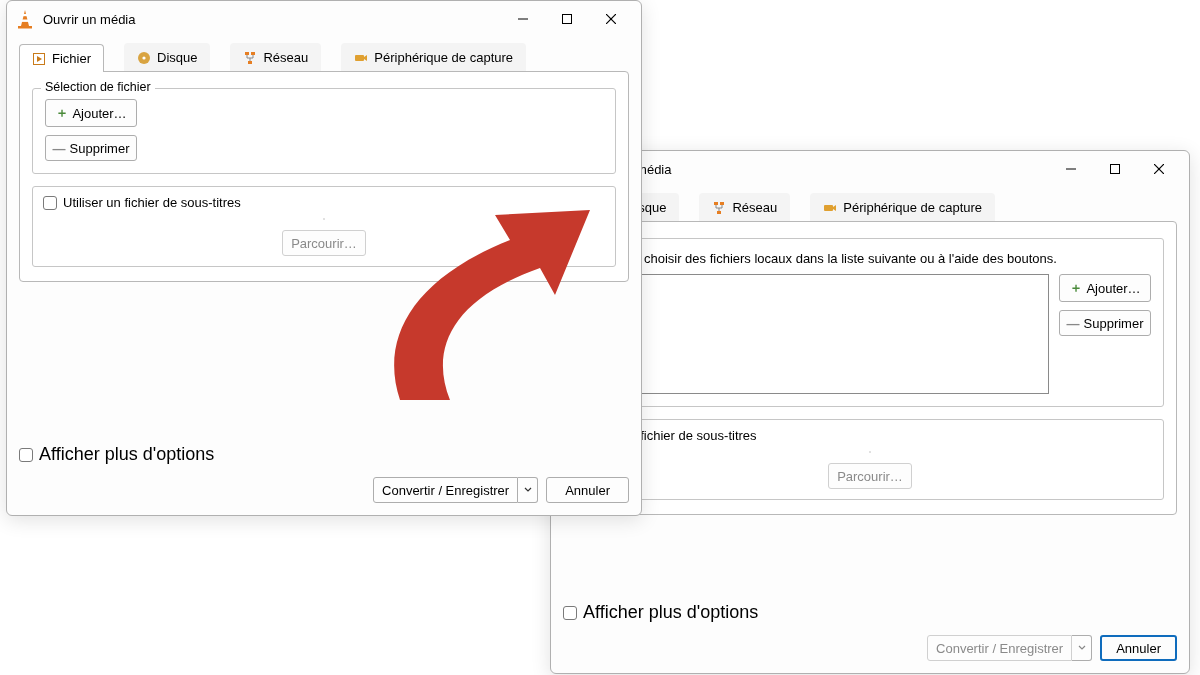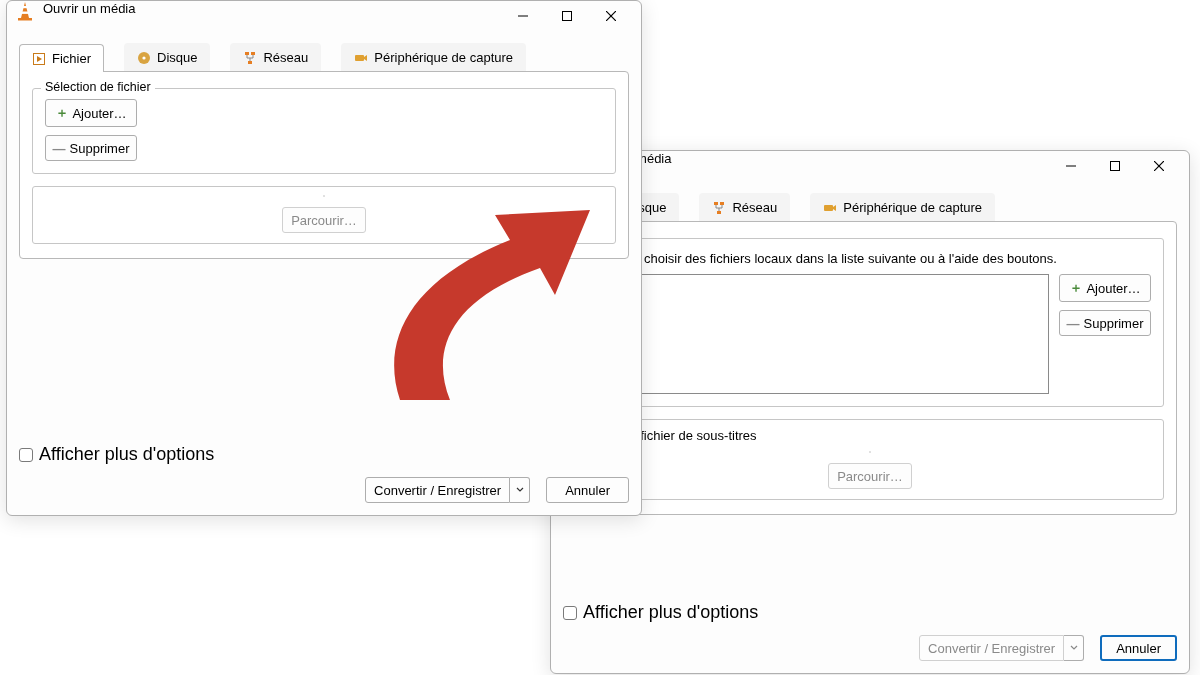--- a/index.html
+++ b/index.html
@@ -10,21 +10,21 @@
     background: #fdfdfd;
     border: 1px solid #b0b0b0;
     border-radius: 6px;
     box-shadow: 0 4px 20px rgba(0,0,0,0.12);
     display: flex;
     flex-direction: column;
   }
   .dialog-front { left: 6px; top: 0; width: 636px; height: 516px; z-index: 2; }
   .dialog-back  { left: 550px; top: 150px; width: 640px; height: 524px; z-index: 1; }
 
-  .titlebar { height: 36px; display: flex; align-items: flex-start; padding: 0 8px; }
+  .titlebar { height: 36px; display: flex; align-items: center; padding: 0 8px; }
   .titlebar .vlc-icon { width: 20px; height: 20px; margin-right: 8px; }
   .titlebar .title { font-size: 13px; color: #000; flex: 1; }
   .winbtns { display: flex; gap: 0; }
   .winbtn { width: 44px; height: 30px; display:flex; align-items:center; justify-content:center; font-size: 12px; color:#000; cursor:default; }
   .winbtn svg { width: 10px; height: 10px; }
 
   .tabs { display: flex; padding: 6px 12px 0 12px; gap: 20px; }
   .tab { padding: 6px 12px; font-size: 13px; display:flex; align-items:center; gap:6px; border:1px solid transparent; border-bottom:none; border-radius:4px 4px 0 0; background:#f4f4f4; cursor:default; }
   .tab.active { background:#fff; border-color:#b8b8b8; position:relative; top:1px; }
   .tab .ticon { width:14px; height:14px; }
@@ -48,21 +48,21 @@
 
   .subtitle-block { margin-top:12px; border:1px solid #c6c6c6; border-radius:3px; padding:8px 10px 10px 10px; }
   .check-row { display:flex; align-items:center; gap:6px; font-size:13px; margin-bottom:8px; }
   .check-box { width:14px; height:14px; border:1px solid #7a7a7a; border-radius:3px; background:#fff; }
 
   .browse-row { display:flex; gap:10px; align-items:center;flex-direction:column; }
   .browse-field { flex:1; height:26px; border:1px solid #cfcfcf; border-radius:3px; background:#f7f7f7; }
 
   .lower { margin: 0 12px; flex:1; display:flex; flex-direction:column; justify-content:flex-end; }
   .opt-row { display:flex; align-items:center; gap:6px; font-size:18px; margin-bottom:8px; }
-  .footer { display:flex; justify-content:flex-end; gap:16px; padding: 4px 12px 12px 12px; }
+  .footer { display:flex; justify-content:flex-end; gap:8px; padding: 4px 12px 12px 12px; }
 
   .splitbtn { display:flex; }
   .splitbtn .btn { border-radius:3px 0 0 3px; }
   .splitbtn .caret { border:1px solid #adadad; border-left:none; border-radius:0 3px 3px 0; width:20px; display:flex; align-items:center; justify-content:center; background:#fdfdfd; }
 
   .arrow-annot { position:absolute; left:340px; top:170px; z-index:3; pointer-events:none; }
 
   
   .cone-orange { fill:#e67e22; }
   .cone-white  { fill:#fff; }
@@ -247,20 +247,24 @@
             </button>
           <button class="btn">
               <span style="font-weight:bold;color:#888;">—</span>
               <span>Supprimer</span>
             </button>
         </div>
       </div>
     </div>
 
     <div class="subtitle-block">
+      <div class="check-row">
+        <span class="check-box"></span>
+        <span>Utiliser un fichier de sous-titres</span>
+      </div>
       <div class="browse-row">
         <div class="browse-field"></div>
         <button class="btn disabled">Parcourir…</button>
       </div>
     </div>
   </div>
 
   <div class="lower">
     <div class="opt-row">
       <span class="check-box"></span>

